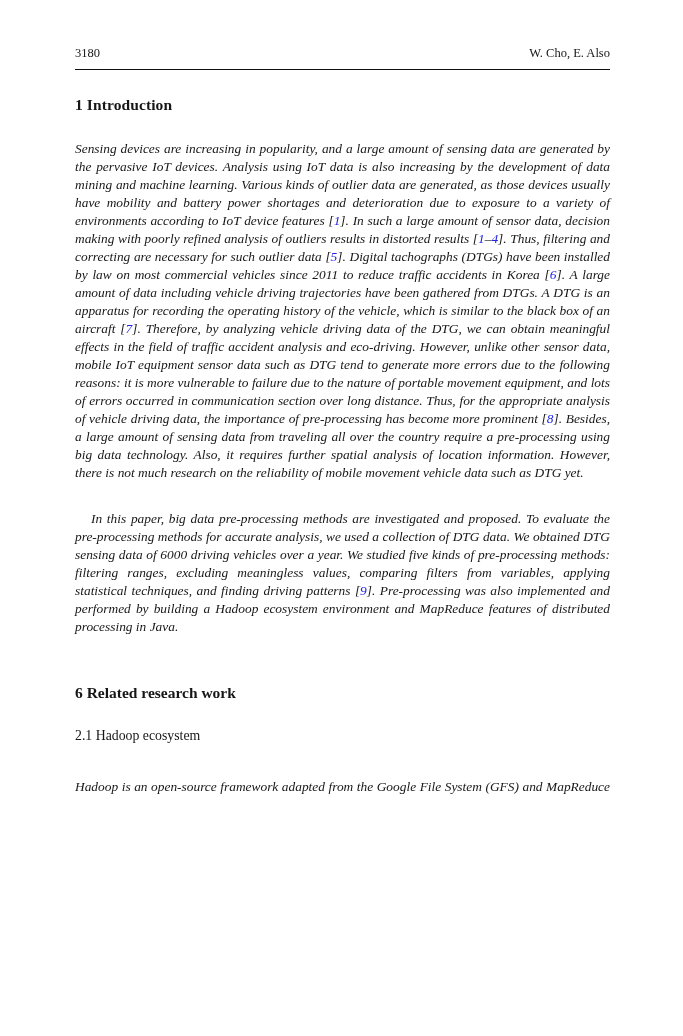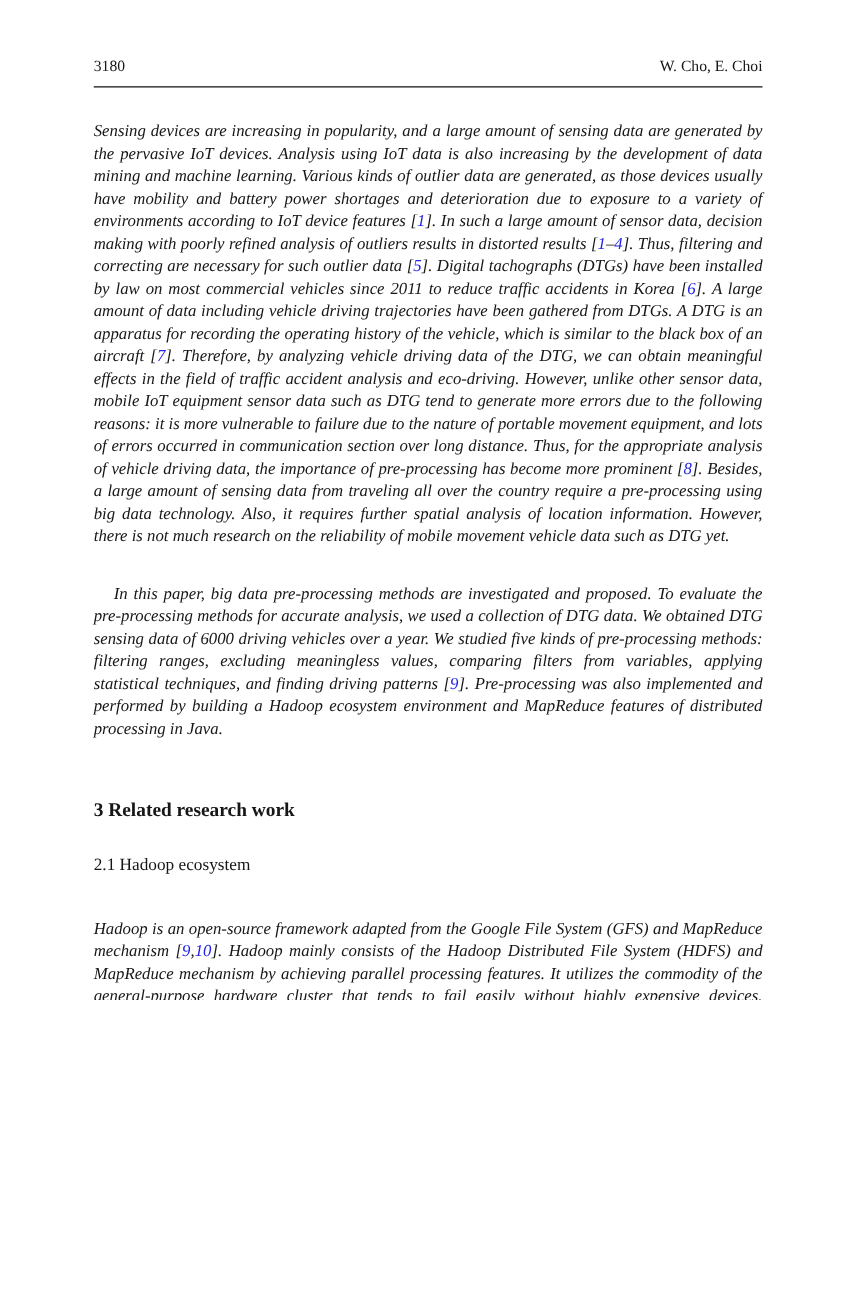--- a/index.html
+++ b/index.html
@@ -87,29 +87,30 @@
     color: #be185d;
   }
 </style>
 </head>
 <body>
 
 <div class="page">
 
   <div class="running-head">
     <span>3180</span>
-    <span>W. Cho, E. Choi</span>
+    <span>W. Cho, E. Also</span>
   </div>
 
+  <h1 class="sec-heading">1 Introduction</h1>
 
   <p class="body-para first">Sensing devices are increasing in popularity, and a large amount of sensing data are generated by the pervasive IoT devices. Analysis using IoT data is also increasing by the development of data mining and machine learning. Various kinds of outlier data are generated, as those devices usually have mobility and battery power shortages and deterioration due to exposure to a variety of environments according to IoT device features [<span class="cite">1</span>]. In such a large amount of sensor data, decision making with poorly refined analysis of outliers results in distorted results [<span class="cite">1</span>–<span class="cite">4</span>]. Thus, filtering and correcting are necessary for such outlier data [<span class="cite">5</span>]. Digital tachographs (DTGs) have been installed by law on most commercial vehicles since 2011 to reduce traffic accidents in Korea [<span class="cite">6</span>]. A large amount of data including vehicle driving trajectories have been gathered from DTGs. A DTG is an apparatus for recording the operating history of the vehicle, which is similar to the black box of an aircraft [<span class="cite">7</span>]. Therefore, by analyzing vehicle driving data of the DTG, we can obtain meaningful effects in the field of traffic accident analysis and eco-driving. However, unlike other sensor data, mobile IoT equipment sensor data such as DTG tend to generate more errors due to the following reasons: it is more vulnerable to failure due to the nature of portable movement equipment, and lots of errors occurred in communication section over long distance. Thus, for the appropriate analysis of vehicle driving data, the importance of pre-processing has become more prominent [<span class="cite">8</span>]. Besides, a large amount of sensing data from traveling all over the country require a pre-processing using big data technology. Also, it requires further spatial analysis of location information. However, there is not much research on the reliability of mobile movement vehicle data such as DTG yet.</p>
 
   <p class="body-para indented">In this paper, big data pre-processing methods are investigated and proposed. To evaluate the pre-processing methods for accurate analysis, we used a collection of DTG data. We obtained DTG sensing data of 6000 driving vehicles over a year. We studied five kinds of pre-processing methods: filtering ranges, excluding meaningless values, comparing filters from variables, applying statistical techniques, and finding driving patterns [<span class="cite">9</span>]. Pre-processing was also implemented and performed by building a Hadoop ecosystem environment and MapReduce features of distributed processing in Java.</p>
 
-  <h2 class="sec-heading">3 Related research work</h2>
+  <h2 class="sec-heading">6 Related research work</h2>
 
   <h3 class="subsec-heading">2.1 Hadoop ecosystem</h3>
 
   <p class="body-para after-heading">Hadoop is an open-source framework adapted from the Google File System (GFS) and MapReduce mechanism [<span class="cite">9</span>,<span class="cite">10</span>]. Hadoop mainly consists of the Hadoop Distributed File System (HDFS) and MapReduce mechanism by achieving parallel processing features. It utilizes the commodity of the general-purpose hardware cluster that tends to fail easily without highly expensive devices. Moreover, under the benefits of open-source projects, Hadoop has a number of sub-projects that might be effectively applied in the business domain, such as Zookeeper, Oozie, HBase, Pig, Hive, Mahout, Tajo, which make up the so-called Hadoop ecosystem [<span class="cite">11</span>,<span class="cite">12</span>].</p>
 
   <div class="footer">
     <span class="springer-horse">♘</span>
     <span class="publisher-name">Springer</span>
   </div>
 

